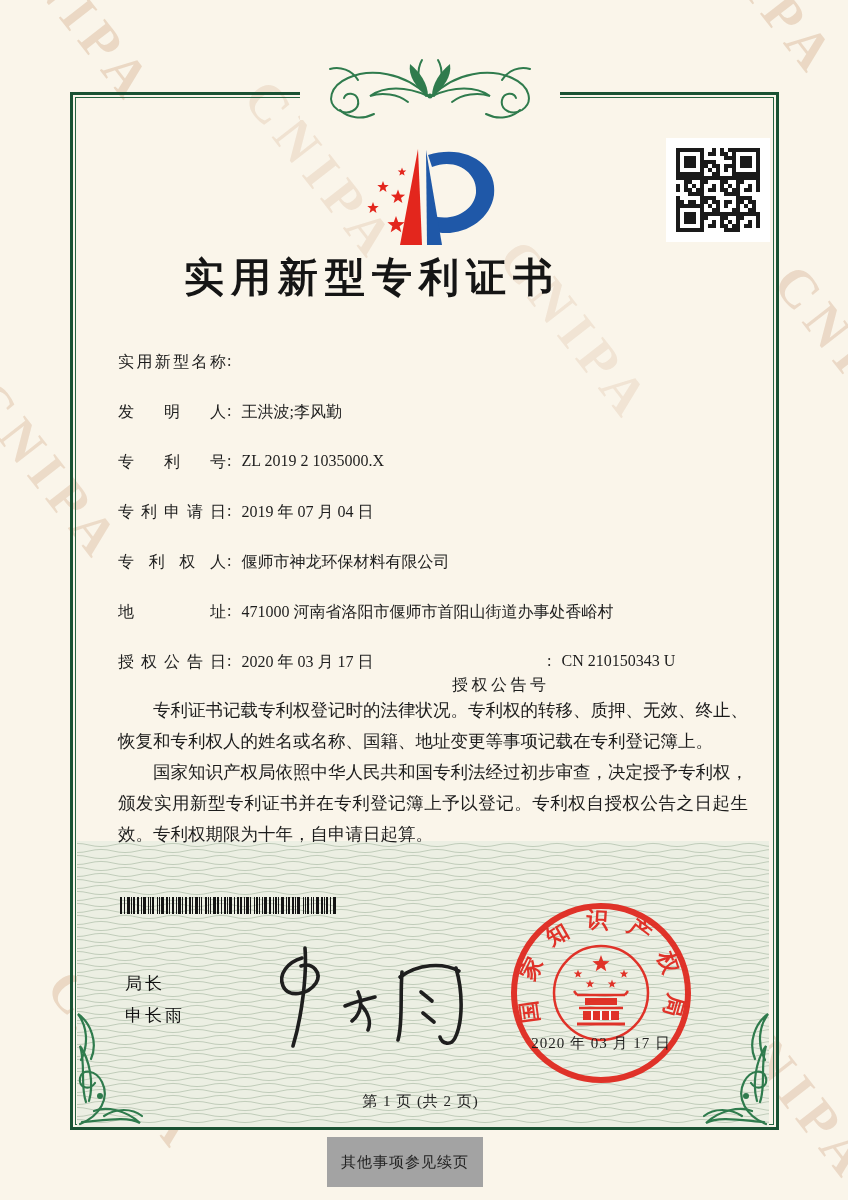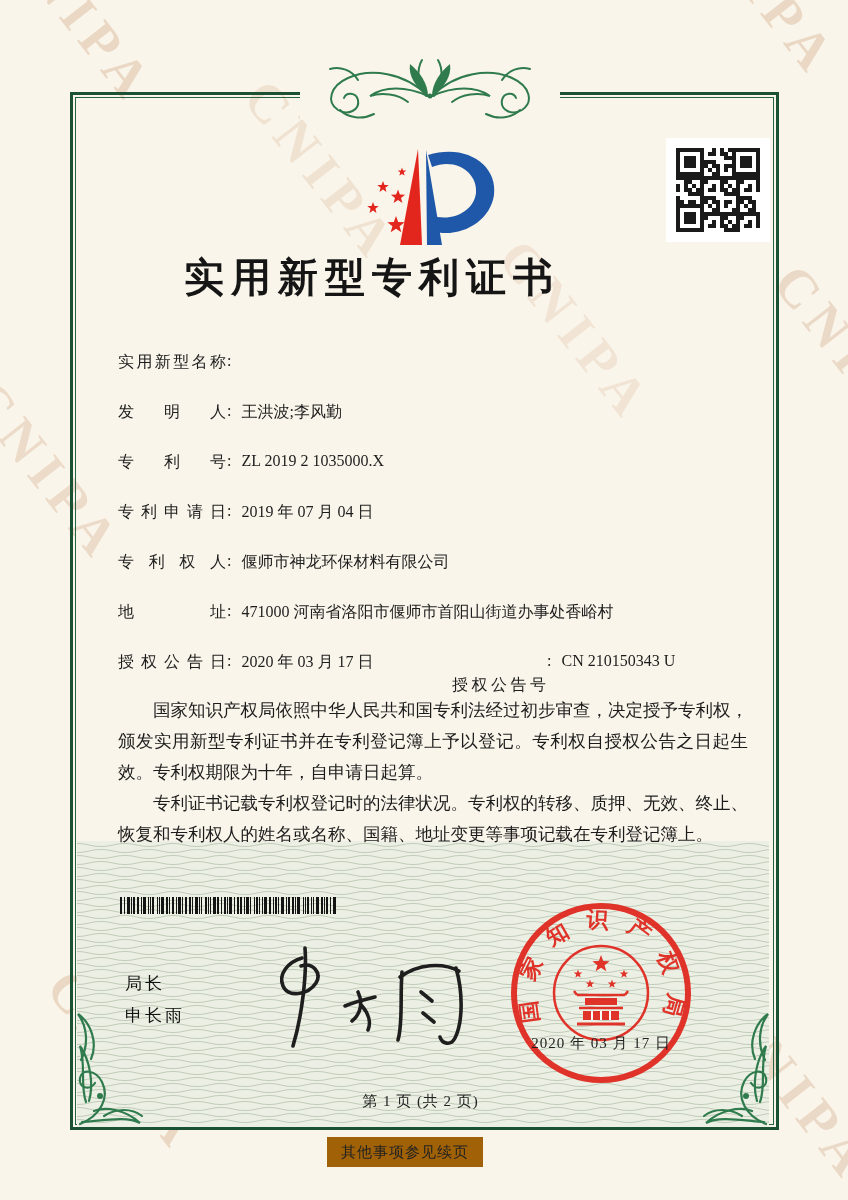--- a/index.html
+++ b/index.html
@@ -40,22 +40,22 @@
            text-align:justify;color:#1c1c1c;}
   .official{position:absolute;left:125px;color:#111;
             font-family:"Liberation Sans","DejaVu Sans",sans-serif;
             font-size:17px;letter-spacing:3px;z-index:3;}
   .o1{top:972px;} .o2{top:1004px;}
   .signature{position:absolute;left:250px;top:940px;z-index:3;}
   .seal{position:absolute;left:505px;top:895px;z-index:4;opacity:.93;}
   .barcode{position:absolute;left:120px;top:897px;z-index:3;}
   .page-info{position:absolute;left:66px;top:1092px;width:709px;text-align:center;
              font-size:15px;letter-spacing:1px;color:#222;z-index:3;}
-  .footer-note{position:absolute;left:327px;top:1137px;width:156px;height:30px;
-               background:#a16207;display:flex;align-items:center;justify-content:center;
+  .footer-note{position:absolute;left:327px;top:1137px;width:156px;height:50px;
+               background:#a3a3a3;display:flex;align-items:center;justify-content:center;
                font-size:15px;letter-spacing:1px;color:#222;z-index:3;}
   .flourish-bg{position:absolute;left:300px;top:62px;width:260px;height:58px;
                background:#faf5ea;z-index:2;}
   .flourish{position:absolute;left:300px;top:56px;z-index:3;}
   .corner{position:absolute;z-index:3;}
   .corner-l{left:74px;top:998px;}
   .corner-r{left:652px;top:998px;}
 </style>
 </head>
 <body>
@@ -472,22 +472,22 @@
         <span class="fvalue">2020 年 03 月 17 日</span>
         <span class="pair2">
           <span class="flabel">授权公告号</span>
             <span class="colon">:</span>
           <span class="fvalue">CN 210150343 U</span>
         </span>
       </div>
     </div>
 
     <div class="paras">
+      <p>专利证书记载专利权登记时的法律状况。专利权的转移、质押、无效、终止、恢复和专利权人的姓名或名称、国籍、地址变更等事项记载在专利登记簿上。</p>
       <p>国家知识产权局依照中华人民共和国专利法经过初步审查，决定授予专利权，颁发实用新型专利证书并在专利登记簿上予以登记。专利权自授权公告之日起生效。专利权期限为十年，自申请日起算。</p>
-      <p>专利证书记载专利权登记时的法律状况。专利权的转移、质押、无效、终止、恢复和专利权人的姓名或名称、国籍、地址变更等事项记载在专利登记簿上。</p>
     </div>
 
     <svg class="barcode" width="218" height="17" id="barcode-svg">
         <rect x="0" y="0" width="2" height="17" fill="#141414"></rect>
         <rect x="4" y="0" width="1" height="17" fill="#141414"></rect>
         <rect x="7" y="0" width="3" height="17" fill="#141414"></rect>
         <rect x="11" y="0" width="1" height="17" fill="#141414"></rect>
         <rect x="13" y="0" width="2" height="17" fill="#141414"></rect>
         <rect x="17" y="0" width="2" height="17" fill="#141414"></rect>
         <rect x="21" y="0" width="1" height="17" fill="#141414"></rect>

